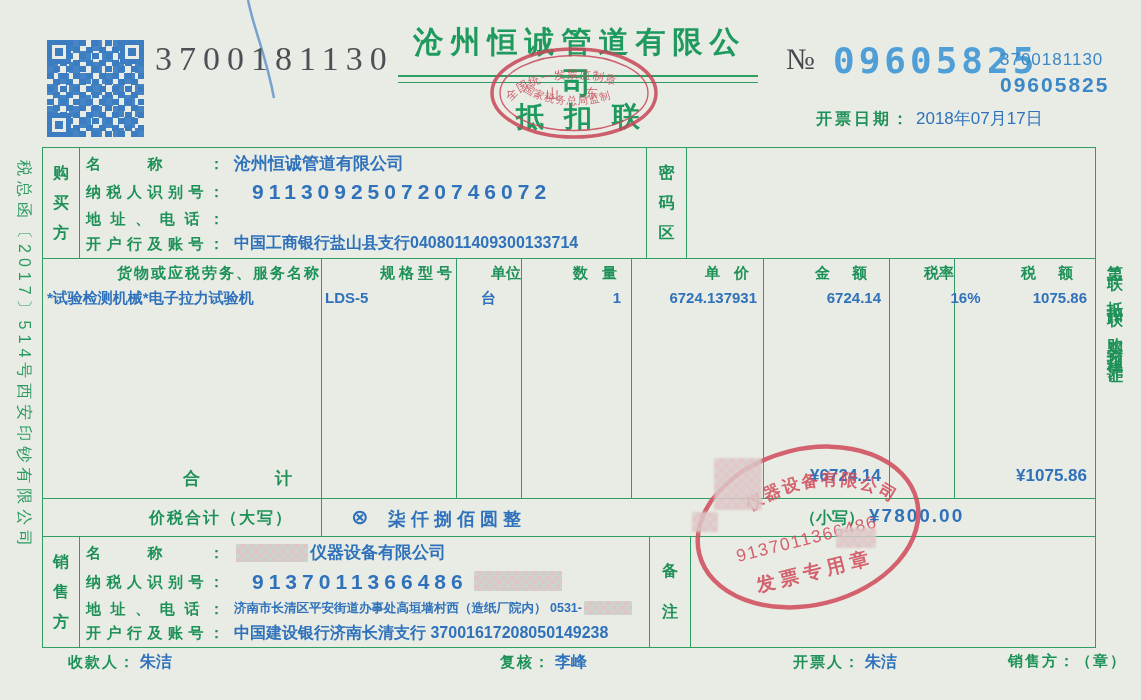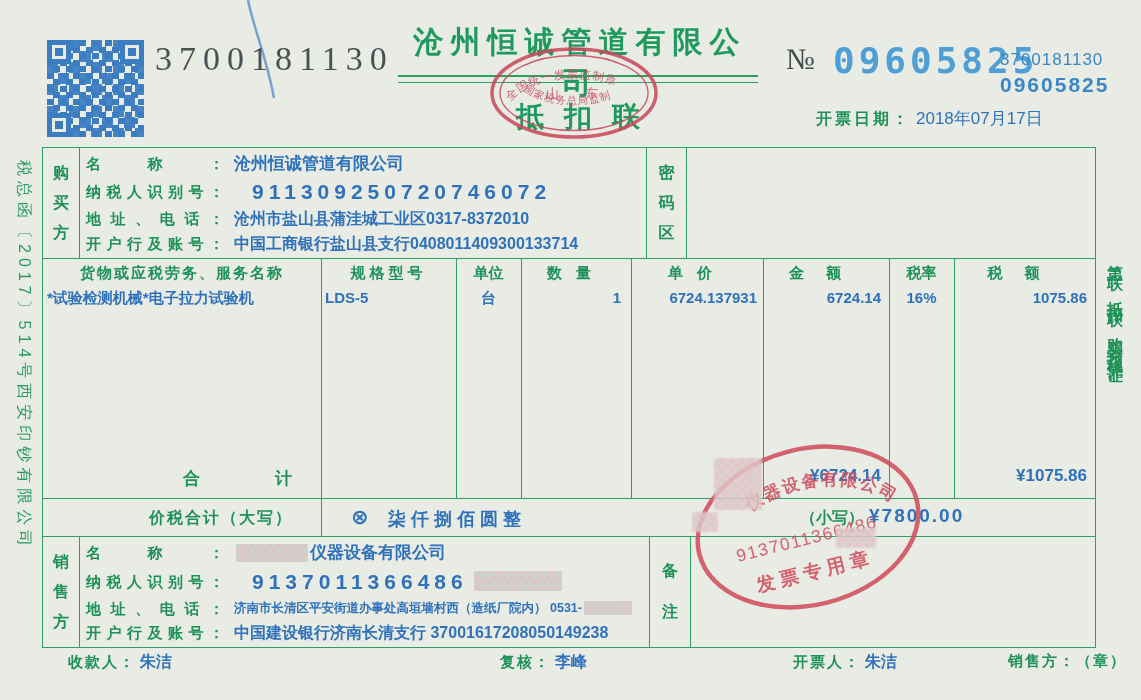--- a/index.html
+++ b/index.html
@@ -53,21 +53,21 @@
   .flabel{display:inline-block;width:138px;margin-left:6px;font-size:15px;color:#1e9158;font-weight:600;
     text-align:justify;text-align-last:justify;flex:none;}
   .fval{margin-left:10px;font-size:16px;font-weight:700;color:#2f72bb;white-space:nowrap;}
   .fval.taxid{font-size:21px;font-weight:600;letter-spacing:5px;margin-left:28px;}
   .fval.small{font-size:12.5px;}
   .pwd-area{position:absolute;left:644px;top:0;right:0;bottom:0;padding:5px 0 0 10px;
     font-family:"DejaVu Sans Mono","Liberation Mono",monospace;font-size:19px;line-height:25px;
     color:#2f74bb;letter-spacing:0.5px;white-space:pre;}
   
   .colline{position:absolute;top:0;height:239px;width:0;border-left:1.5px solid #2e9e63;}
-  .th{position:absolute;top:5px;font-size:15px;color:#1e9158;font-weight:600;text-align:center;}
+  .th{position:absolute;top:5px;font-size:15px;color:#1e9158;font-weight:600;text-align:right;}
   .td{position:absolute;top:30px;font-size:15px;font-weight:600;color:#2f72bb;white-space:nowrap;}
   .sum-label{position:absolute;left:140px;bottom:8px;font-size:17px;letter-spacing:75px;color:#1e9158;font-weight:600;white-space:nowrap;}
   .sum-amt{position:absolute;bottom:12px;font-size:17px;font-weight:600;color:#2f72bb;}
   
   .tot-label{position:absolute;left:106px;top:9px;font-size:16px;letter-spacing:2px;color:#1e9158;font-weight:600;}
   .tot-divider{position:absolute;left:278px;top:0;bottom:0;border-left:1.5px solid #2e9e63;}
   .tot-sym{position:absolute;left:308px;top:6px;font-size:21px;font-weight:700;color:#2f72bb;}
   .tot-words{position:absolute;left:345px;top:8px;font-size:18px;font-weight:700;letter-spacing:5px;color:#2f72bb;}
   .tot-small-label{position:absolute;left:757px;top:9px;font-size:16px;color:#1e9158;font-weight:600;font-family:Liberation Serif, serif;}
   .tot-small-val{position:absolute;left:826px;top:6px;font-size:19px;font-weight:600;letter-spacing:2px;color:#2f72bb;}
@@ -140,21 +140,20 @@
       <div class="inforow">
         <span class="flabel">名称：</span>
         <span class="fval" style="font-size:17px;">沧州恒诚管道有限公司</span>
       </div>
       <div class="inforow">
         <span class="flabel">纳税人识别号：</span>
         <span class="fval taxid">911309250720746072</span>
       </div>
       <div class="inforow">
         <span class="flabel">地址、电话：</span>
-        <span class="fval">沧州市盐山县蒲洼城工业区0317-8372010</span>
       </div>
       <div class="inforow">
         <span class="flabel">开户行及账号：</span>
         <span class="fval">中国工商银行盐山县支行0408011409300133714</span>
       </div>
     </div>
     <div class="vcell cell-pwd">
       <span>密</span>
       <span>码</span>
       <span>区</span>
@@ -178,21 +177,21 @@
     <div class="th" style="left:720px;width:126px;letter-spacing:22px;">金额</div>
     <div class="th" style="left:846px;width:65px;">税率</div>
     <div class="th" style="left:911px;width:141px;letter-spacing:22px;">税额</div>
 
     <div class="td" style="left:4px;">*试验检测机械*电子拉力试验机</div>
     <div class="td" style="left:282px;">LDS-5</div>
     <div class="td" style="left:413px;width:65px;text-align:center;">台</div>
     <div class="td" style="left:478px;width:100px;text-align:right;">1</div>
     <div class="td" style="left:588px;width:126px;text-align:right;">6724.137931</div>
     <div class="td" style="left:720px;width:118px;text-align:right;">6724.14</div>
-    <div class="td" style="left:846px;width:65px;text-align:center;">16%</div>
+    <div class="td" style="left:846px;width:65px;text-align:center;padding-left:44px;">16%</div>
     <div class="td" style="left:911px;width:133px;text-align:right;">1075.86</div>
 
     <div class="sum-label">合计</div>
     <div class="sum-amt" style="left:720px;width:118px;text-align:right;">¥6724.14</div>
     <div class="sum-amt" style="left:911px;width:133px;text-align:right;">¥1075.86</div>
   </div>
 
   <div class="sec sec-total">
     <div class="tot-label">价税合计（大写）</div>
     <div class="tot-divider"></div>

